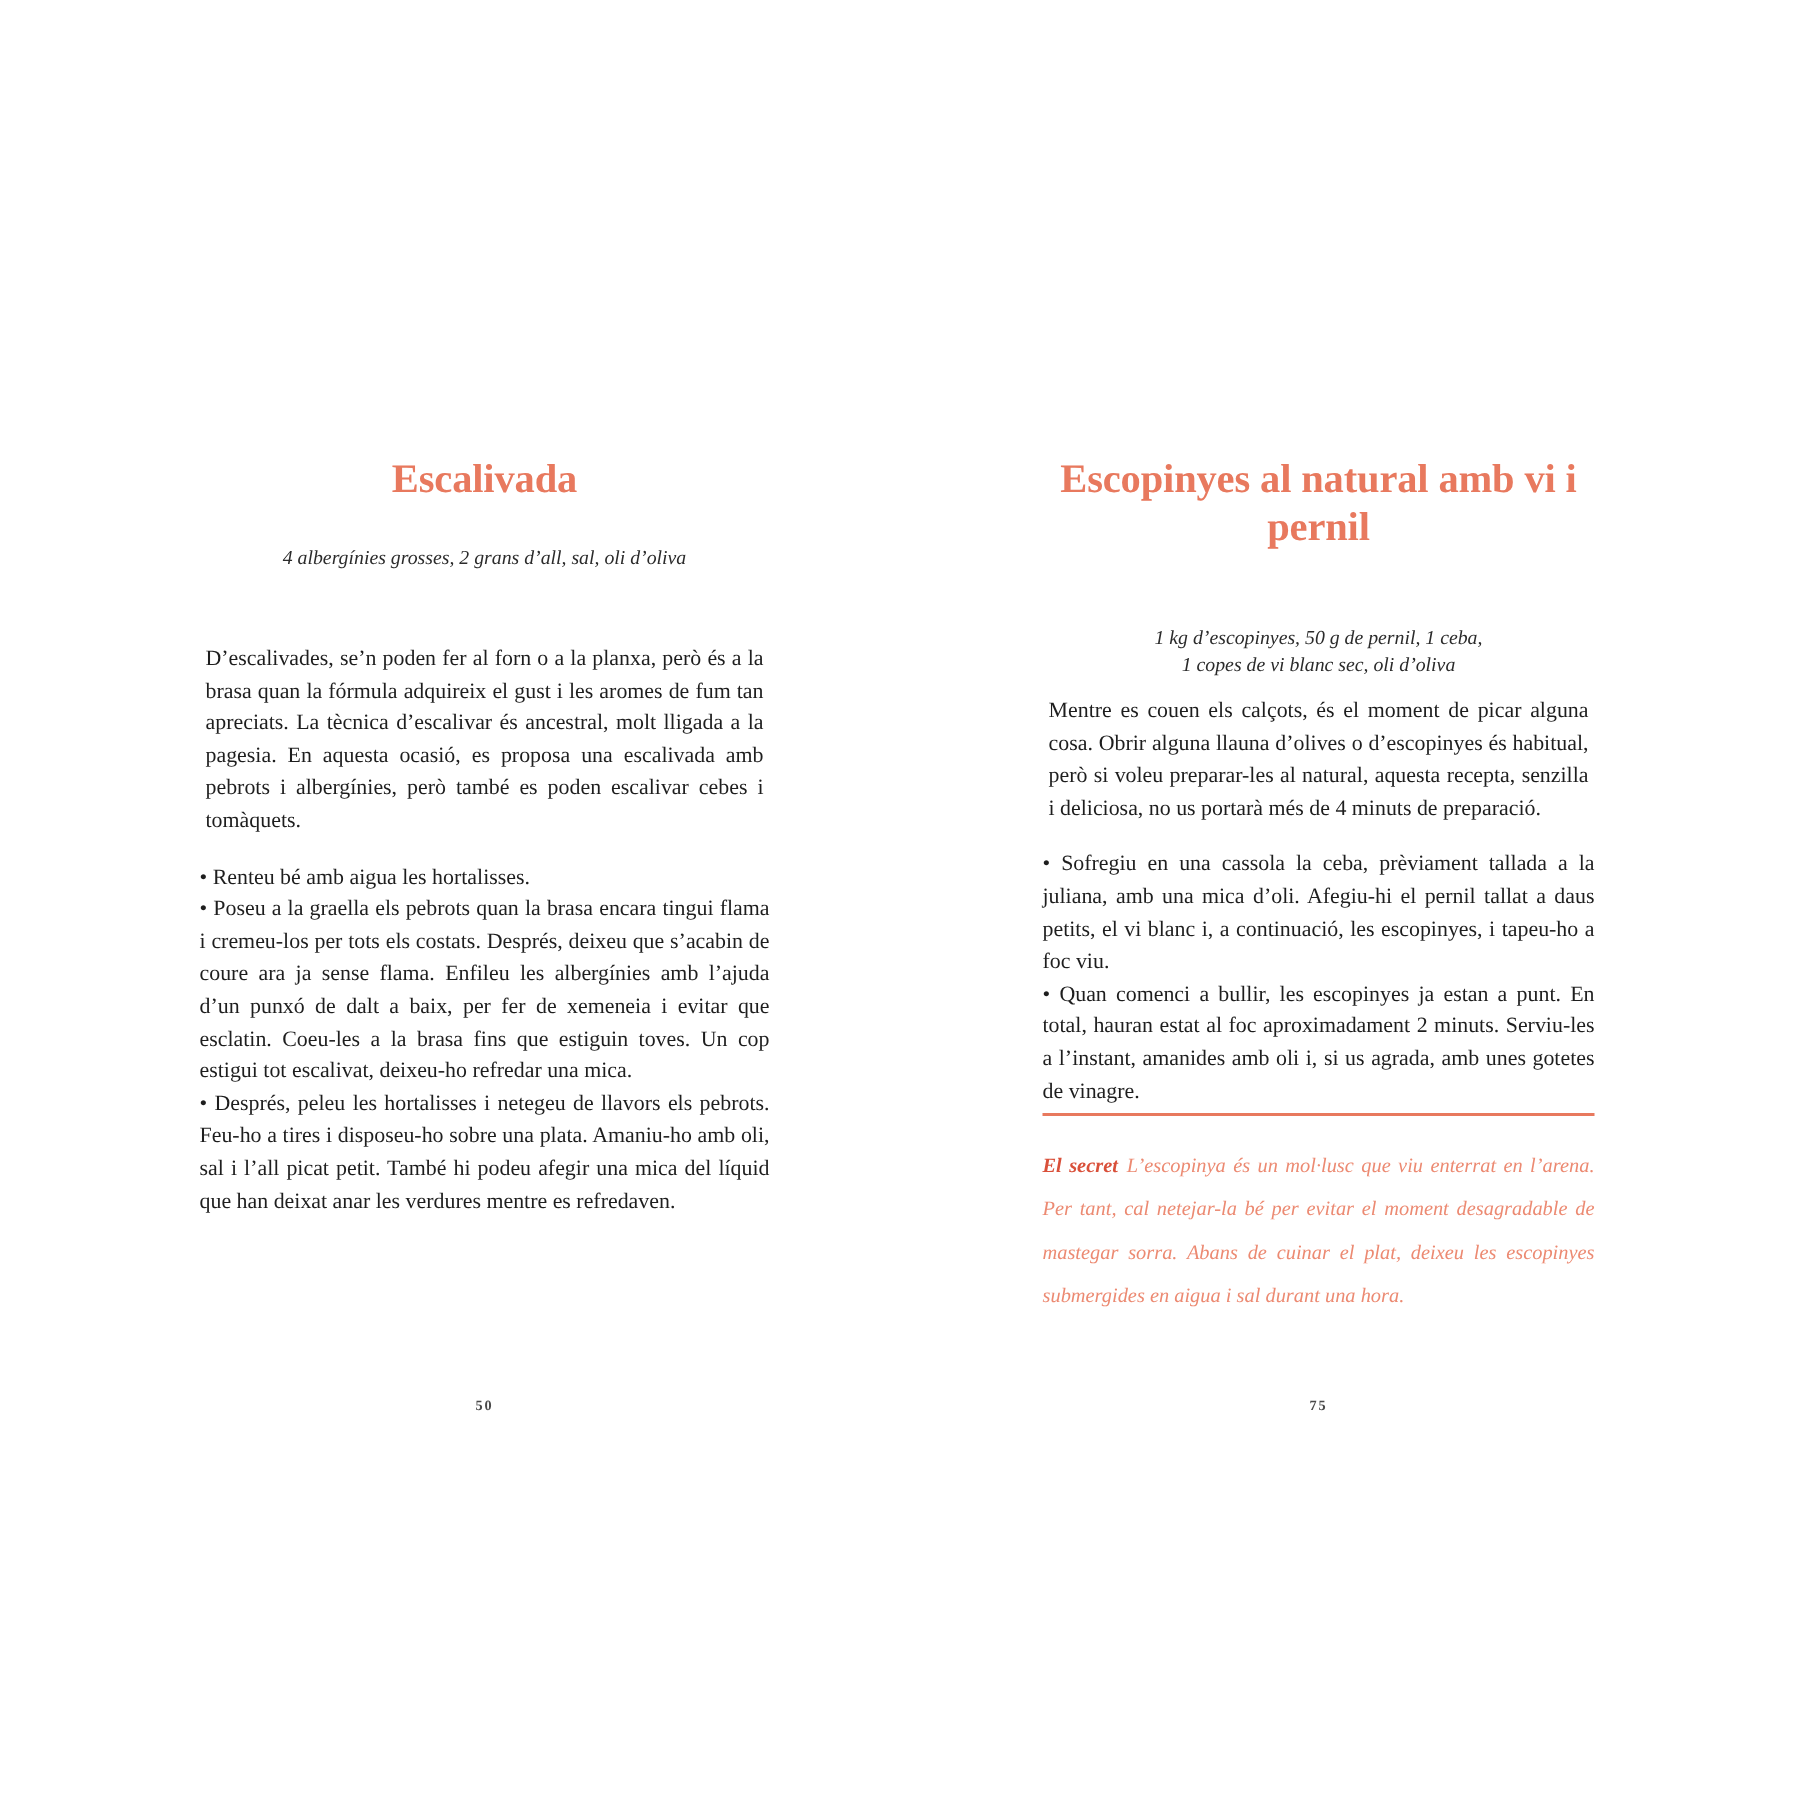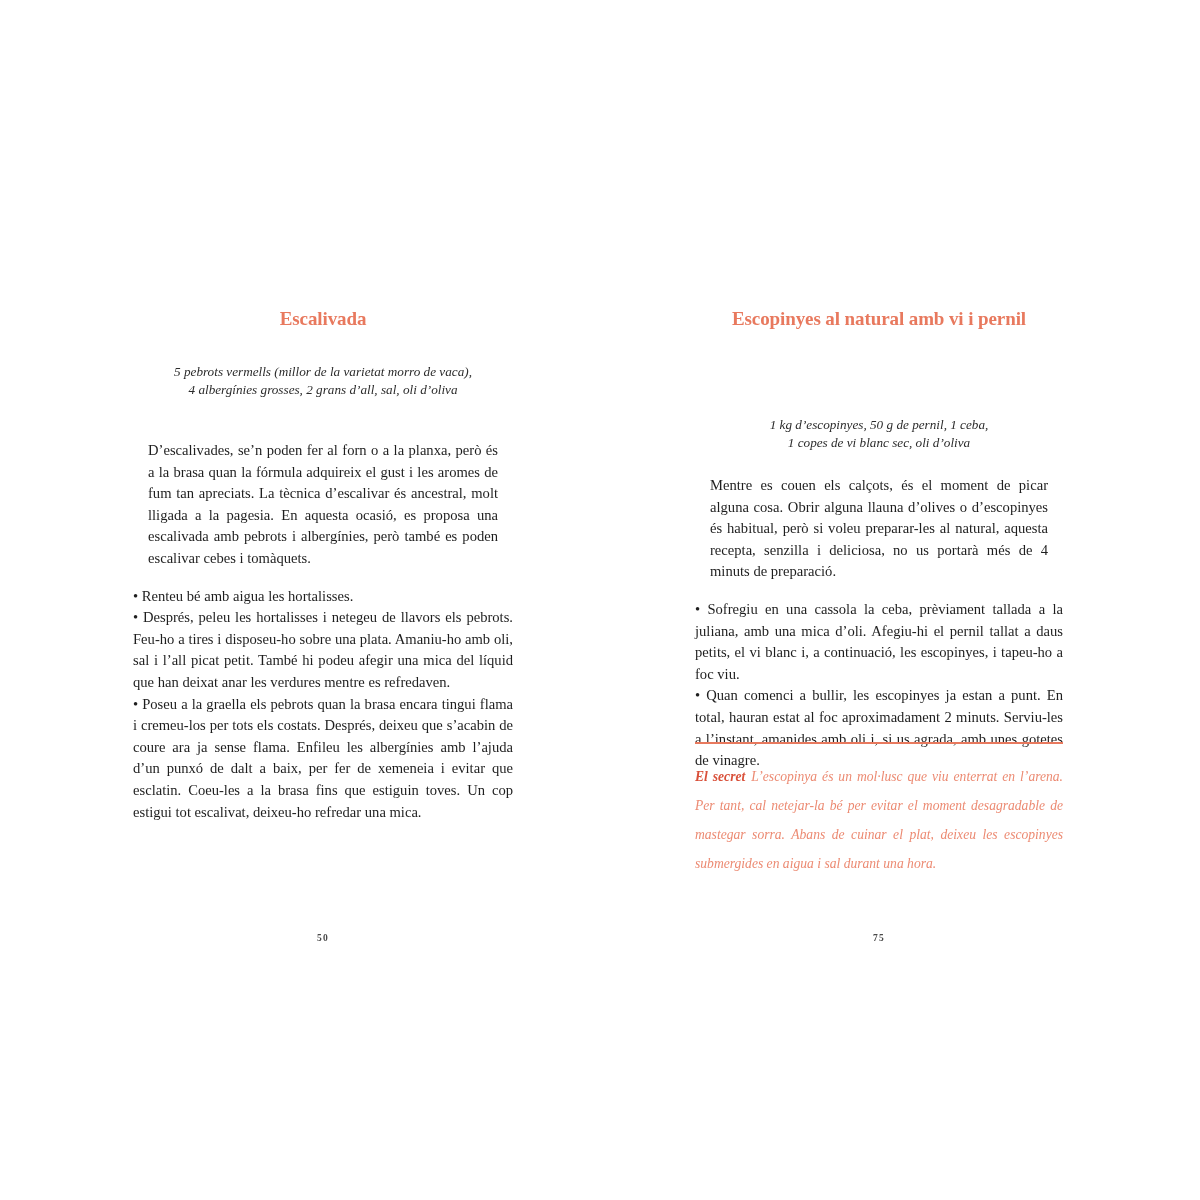--- a/index.html
+++ b/index.html
@@ -39,21 +39,21 @@
 
   
   .recipe-title {
     position: absolute;
     left: 0;
     width: 100%;
     text-align: center;
     color: #e8795e;
     font-family: "Liberation Serif", serif;
     font-weight: bold;
-    font-size: 19px;
+    font-size: 27px;
     line-height: 32px;
     letter-spacing: -0.1px;
     margin: 0;
   }
   .page-left .recipe-title { top: 303px; }
   .page-right .recipe-title { top: 303px; }
 
   
   .ingredients {
     position: absolute;
@@ -82,21 +82,21 @@
     font-size: 14.6px;
     line-height: 21.6px;
     text-align: justify;
     text-justify: inter-word;
     hyphens: none;
   }
   .page-left .body-block { top: 425px; }
   .page-right .body-block { top: 460px; }
 
   .body-block p {
-    margin: 15px;
+    margin: 4px;
   }
   .body-block p.intro {
     margin-bottom: 16px;
   }
   .body-block p.step {
     margin: 0;
     text-indent: 0;
   }
 
   
@@ -146,29 +146,28 @@
 </head>
 <body>
 
 <div class="spread">
 
   <div class="page page-left">
 
     <h1 class="recipe-title">Escalivada</h1>
 
     <div class="ingredients">
-      <span class="ing-line">5 pebrots vermells (millor de la varietat morro de vaca),</span>
       <span class="ing-line">4 albergínies grosses, 2 grans d’all, sal, oli d’oliva</span>
     </div>
 
     <div class="body-block">
       <p class="intro">D’escalivades, se’n poden fer al forn o a la planxa, però és a la brasa quan la fórmula adquireix el gust i les aromes de fum tan apreciats. La tècnica d’escalivar és ancestral, molt lligada a la pagesia. En aquesta ocasió, es proposa una escalivada amb pebrots i albergínies, però també es poden escalivar cebes i tomàquets.</p>
       <p class="step">• Renteu bé amb aigua les hortalisses.</p>
+      <p class="step">• Poseu a la graella els pebrots quan la brasa encara tingui flama i cremeu-los per tots els costats. Després, deixeu que s’acabin de coure ara ja sense flama. Enfileu les albergínies amb l’ajuda d’un punxó de dalt a baix, per fer de xemeneia i evitar que esclatin. Coeu-les a la brasa fins que estiguin toves. Un cop estigui tot escalivat, deixeu-ho refredar una mica.</p>
       <p class="step">• Després, peleu les hortalisses i netegeu de llavors els pebrots. Feu-ho a tires i disposeu-ho sobre una plata. Amaniu-ho amb oli, sal i l’all picat petit. També hi podeu afegir una mica del líquid que han deixat anar les verdures mentre es refredaven.</p>
-      <p class="step">• Poseu a la graella els pebrots quan la brasa encara tingui flama i cremeu-los per tots els costats. Després, deixeu que s’acabin de coure ara ja sense flama. Enfileu les albergínies amb l’ajuda d’un punxó de dalt a baix, per fer de xemeneia i evitar que esclatin. Coeu-les a la brasa fins que estiguin toves. Un cop estigui tot escalivat, deixeu-ho refredar una mica.</p>
     </div>
 
     <div class="folio">50</div>
   </div>
 
   <div class="page page-right">
 
     <h1 class="recipe-title">Escopinyes al natural amb vi i pernil</h1>
 
     <div class="ingredients">

